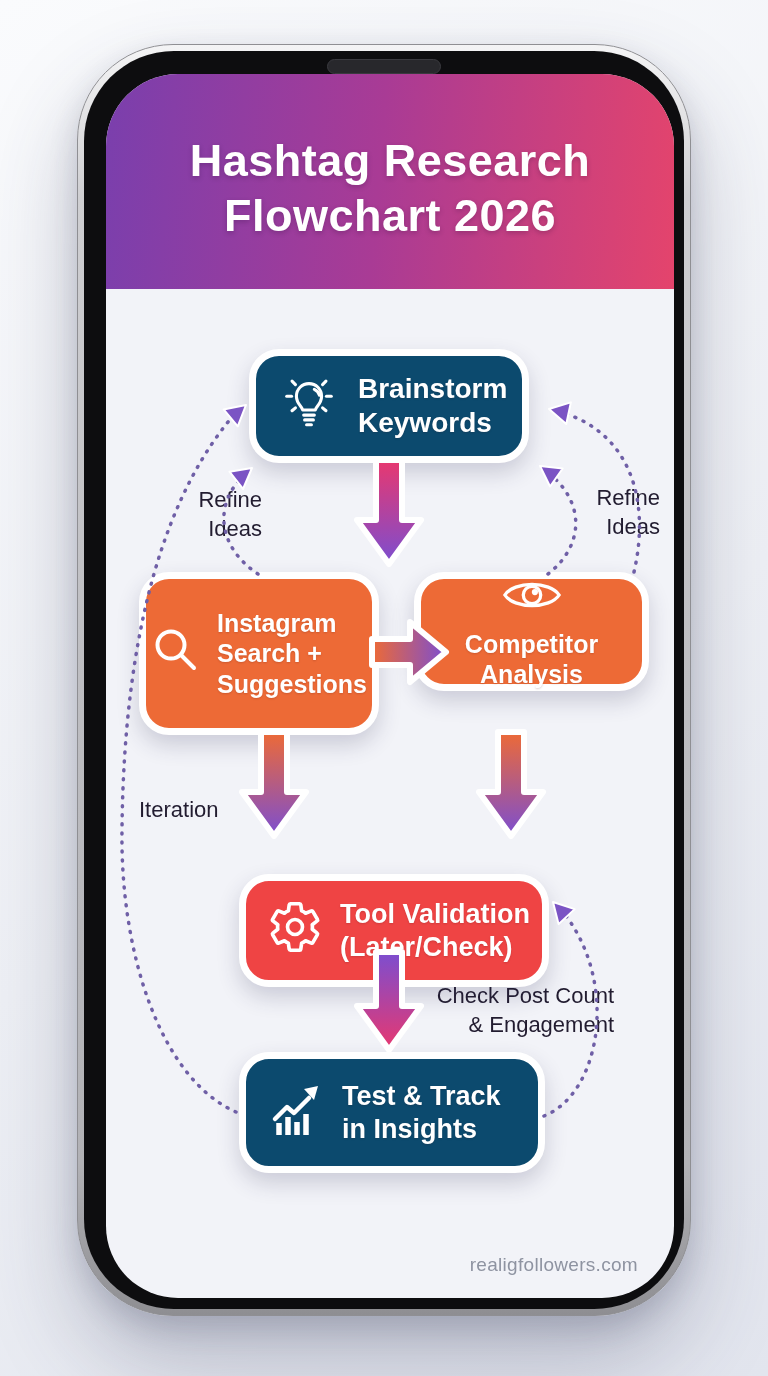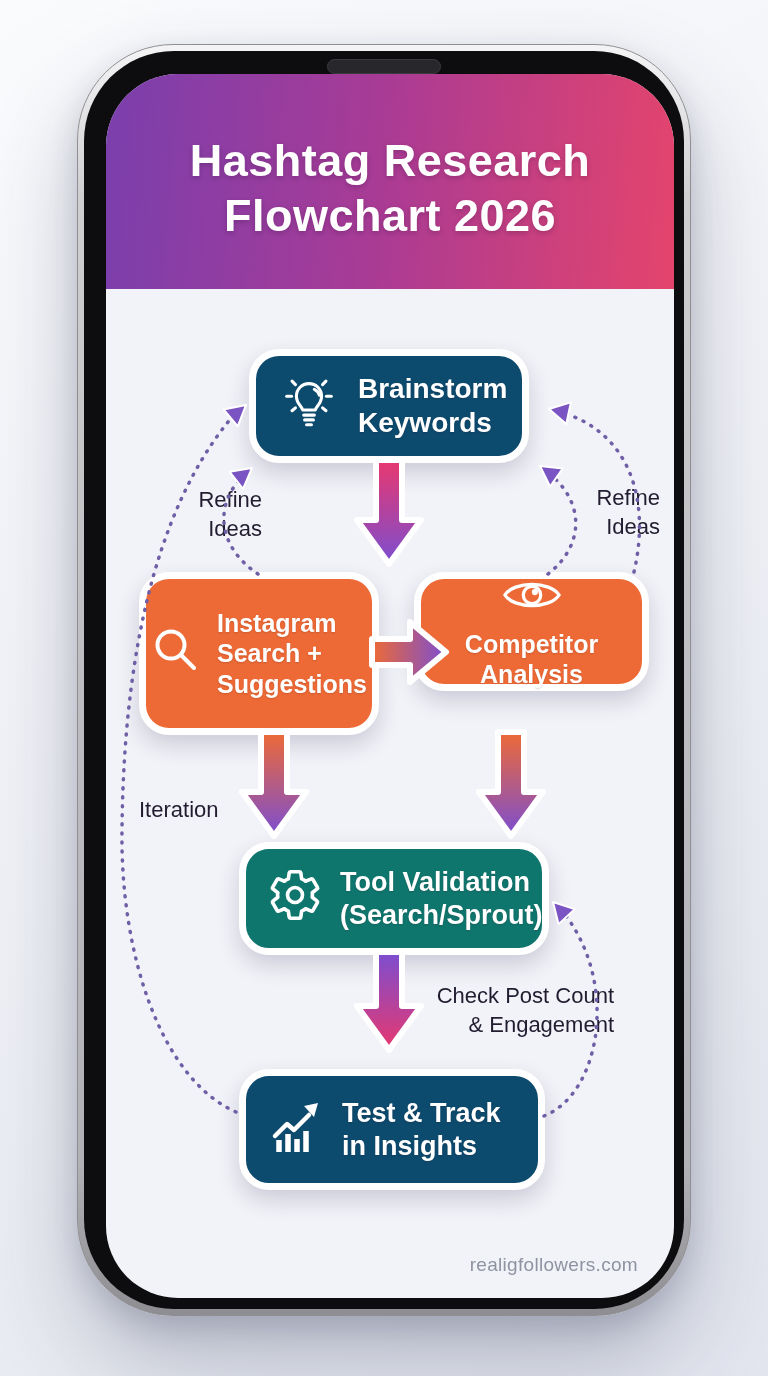--- a/index.html
+++ b/index.html
@@ -36,26 +36,26 @@
   }
   
   .fbox{
     position:absolute;box-sizing:border-box;border:7px solid #fff;border-radius:30px;
     display:flex;align-items:center;color:#fff;font-weight:bold;z-index:2;
     box-shadow:0 10px 22px rgba(45,45,85,.20);
     text-shadow:0 1px 2px rgba(60,20,20,.18);
   }
   .pink{background:#0c4a6e;}
   .orange{background:#ed6a36;}
-  .purple{background:#0f766e;}
+  .purple{background:#ef4444;margin-top:32px;}
   .b-brainstorm{left:143px;top:275px;width:280px;height:114px;padding-left:22px;gap:18px;font-size:28px;line-height:1.2;}
   .b-instagram{left:33px;top:498px;width:240px;height:163px;padding-left:2px;gap:13px;font-size:25px;line-height:1.22;}
   .b-competitor{left:308px;top:498px;width:235px;height:119px;flex-direction:column;justify-content:center;gap:7px;font-size:25px;line-height:1.2;text-align:center;}
   .b-validation{left:133px;top:768px;width:310px;height:113px;padding-left:20px;gap:16px;font-size:27px;line-height:1.22;}
-  .b-test{left:133px;top:978px;width:306px;height:121px;padding-left:22px;gap:16px;font-size:27px;line-height:1.22;margin-top:17px;}
+  .b-test{left:133px;top:978px;width:306px;height:121px;padding-left:22px;gap:16px;font-size:27px;line-height:1.22;}
   .fbox .txt span{display:block;}
   
   .lbl{
     position:absolute;z-index:1;color:#221c30;font-size:22px;font-weight:500;
     line-height:1.3;text-align:right;
   }
   .lbl span{display:block;}
   .l-refine-left{left:28px;top:412px;width:128px;}
   .l-refine-right{left:426px;top:410px;width:128px;}
   .l-iteration{left:33px;top:722px;text-align:left;}
@@ -147,21 +147,21 @@
 
       <div class="fbox purple b-validation">
         <span>
           <svg width="58" height="58" viewBox="0 0 24 24" fill="none" stroke="#fff" stroke-width="1.5" stroke-linejoin="round">
             <path d="M19.14 12.94c.04-.3.06-.61.06-.94 0-.32-.02-.64-.07-.94l2.03-1.58c.18-.14.23-.41.12-.61l-1.92-3.32c-.12-.22-.37-.29-.59-.22l-2.39.96c-.5-.38-1.03-.7-1.62-.94l-.36-2.54c-.04-.24-.24-.41-.48-.41h-3.84c-.24 0-.43.17-.47.41l-.36 2.54c-.59.24-1.13.57-1.62.94l-2.39-.96c-.22-.08-.47 0-.59.22L2.74 8.87c-.12.21-.08.47.12.61l2.03 1.58c-.05.3-.09.63-.09.94s.02.64.07.94l-2.03 1.58c-.18.14-.23.41-.12.61l1.92 3.32c.12.22.37.29.59.22l2.39-.96c.5.38 1.03.7 1.62.94l.36 2.54c.05.24.24.41.48.41h3.84c.24 0 .44-.17.47-.41l.36-2.54c.59-.24 1.13-.56 1.62-.94l2.39.96c.22.08.47 0 .59-.22l1.92-3.32c.12-.22.07-.47-.12-.61l-2.01-1.58z"></path>
             <circle cx="12" cy="12" r="3.1"></circle>
           </svg>
         </span>
         <span class="txt">
           <span>Tool Validation</span>
-          <span>(Search/Sprout)</span>
+          <span>(Later/Check)</span>
         </span>
       </div>
 
       <div class="fbox pink b-test">
         <span>
           <svg width="58" height="56" viewBox="0 0 56 56" fill="none">
             <path d="M10 54V42" stroke="#fff" stroke-width="5.5"></path>
             <path d="M19 54V36" stroke="#fff" stroke-width="5.5"></path>
             <path d="M28 54V41" stroke="#fff" stroke-width="5.5"></path>
             <path d="M37 54V33" stroke="#fff" stroke-width="5.5"></path>

